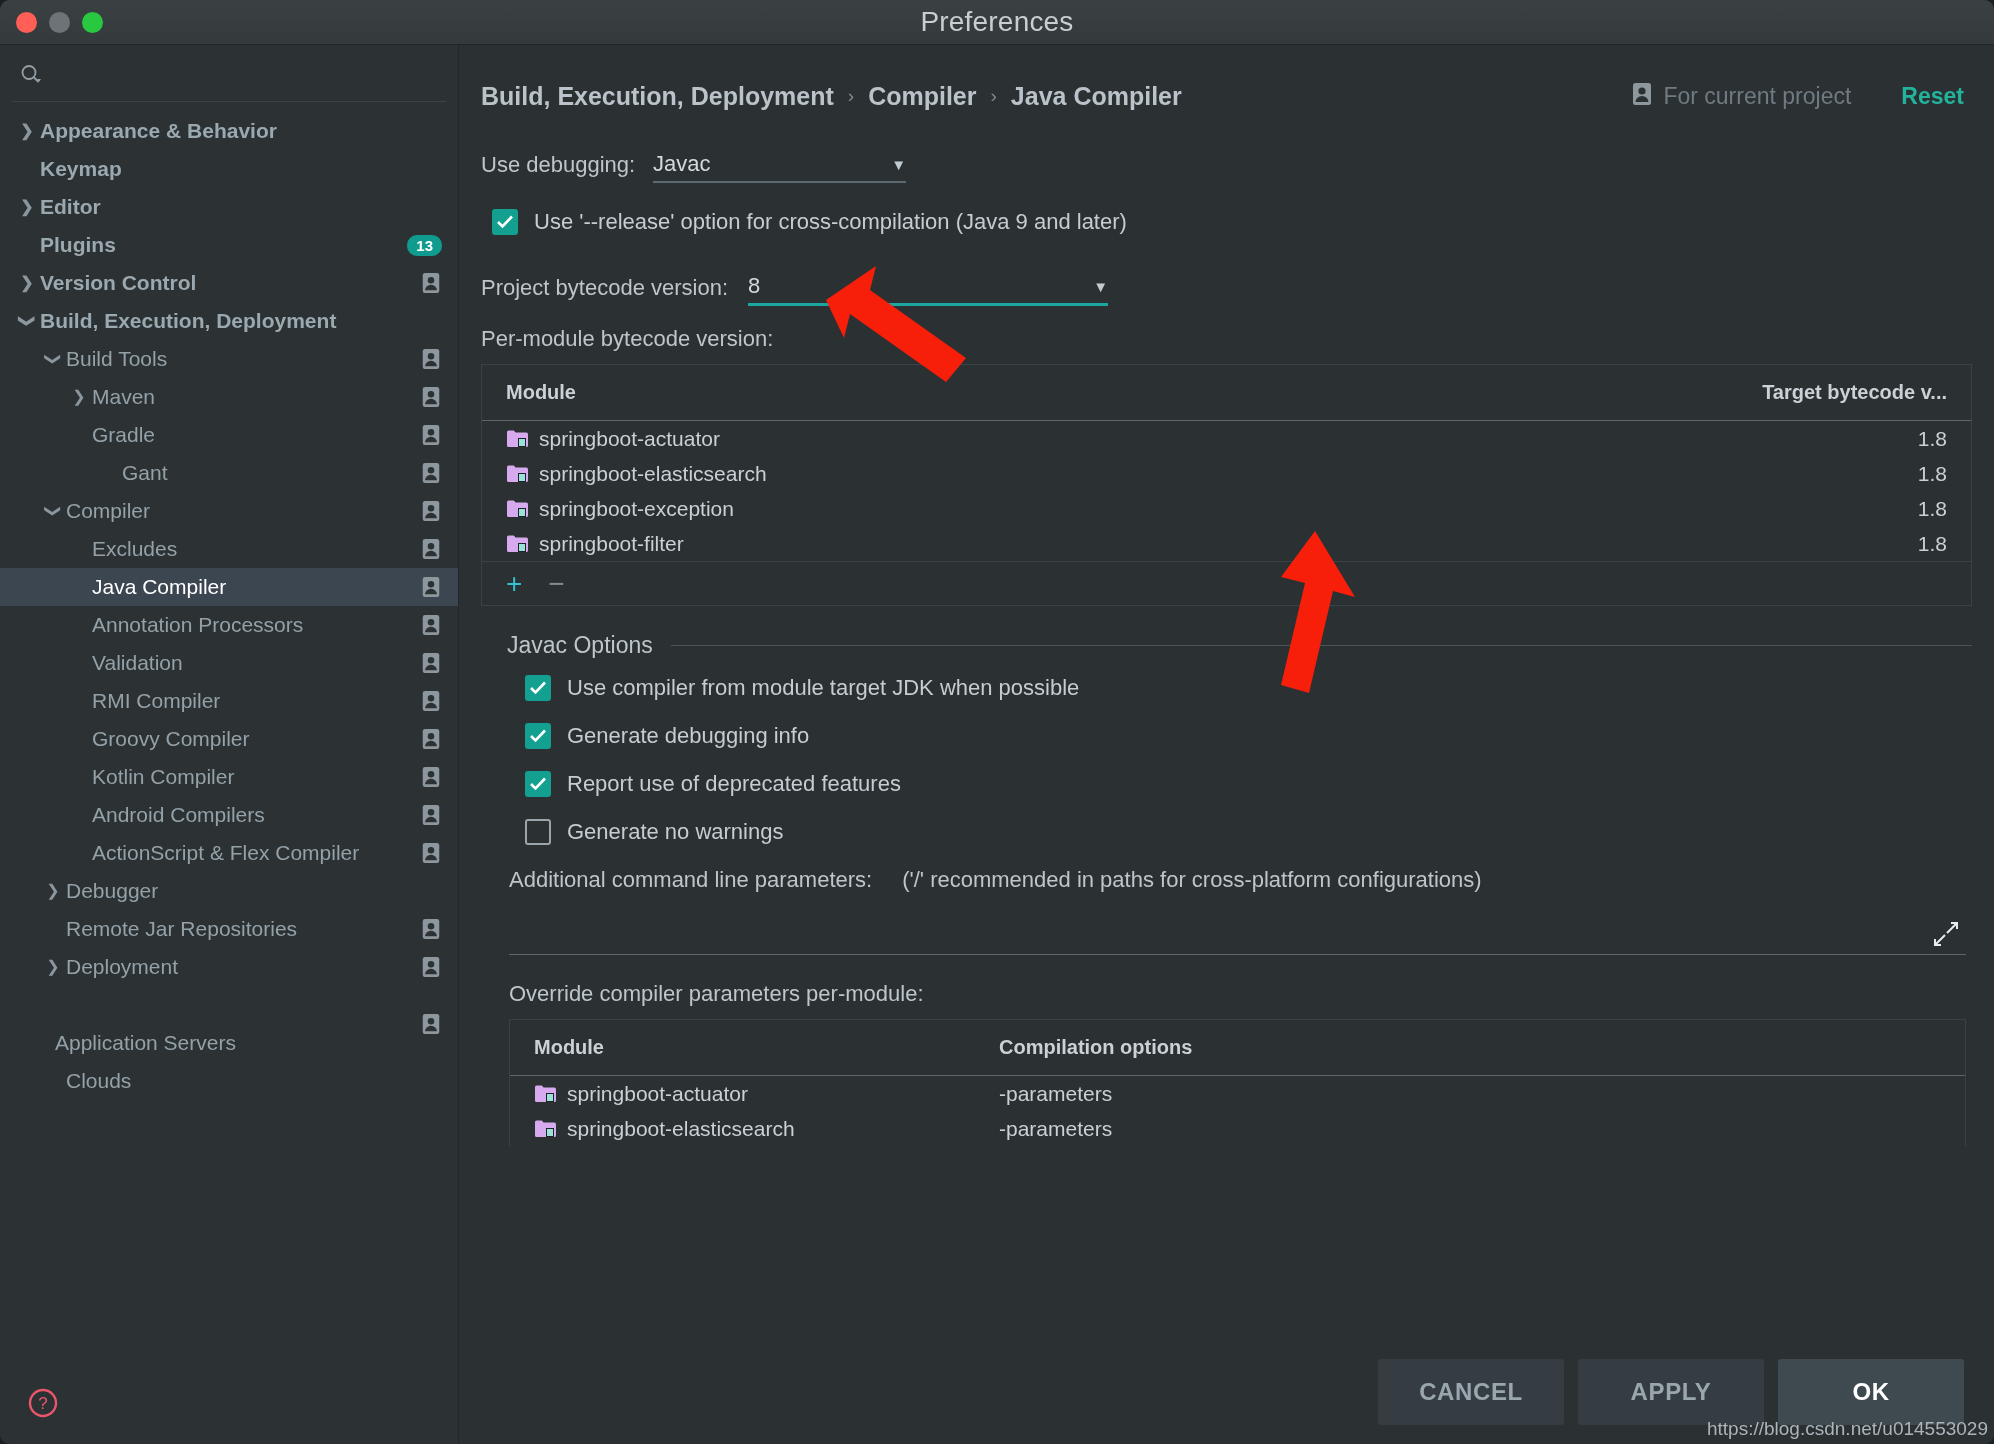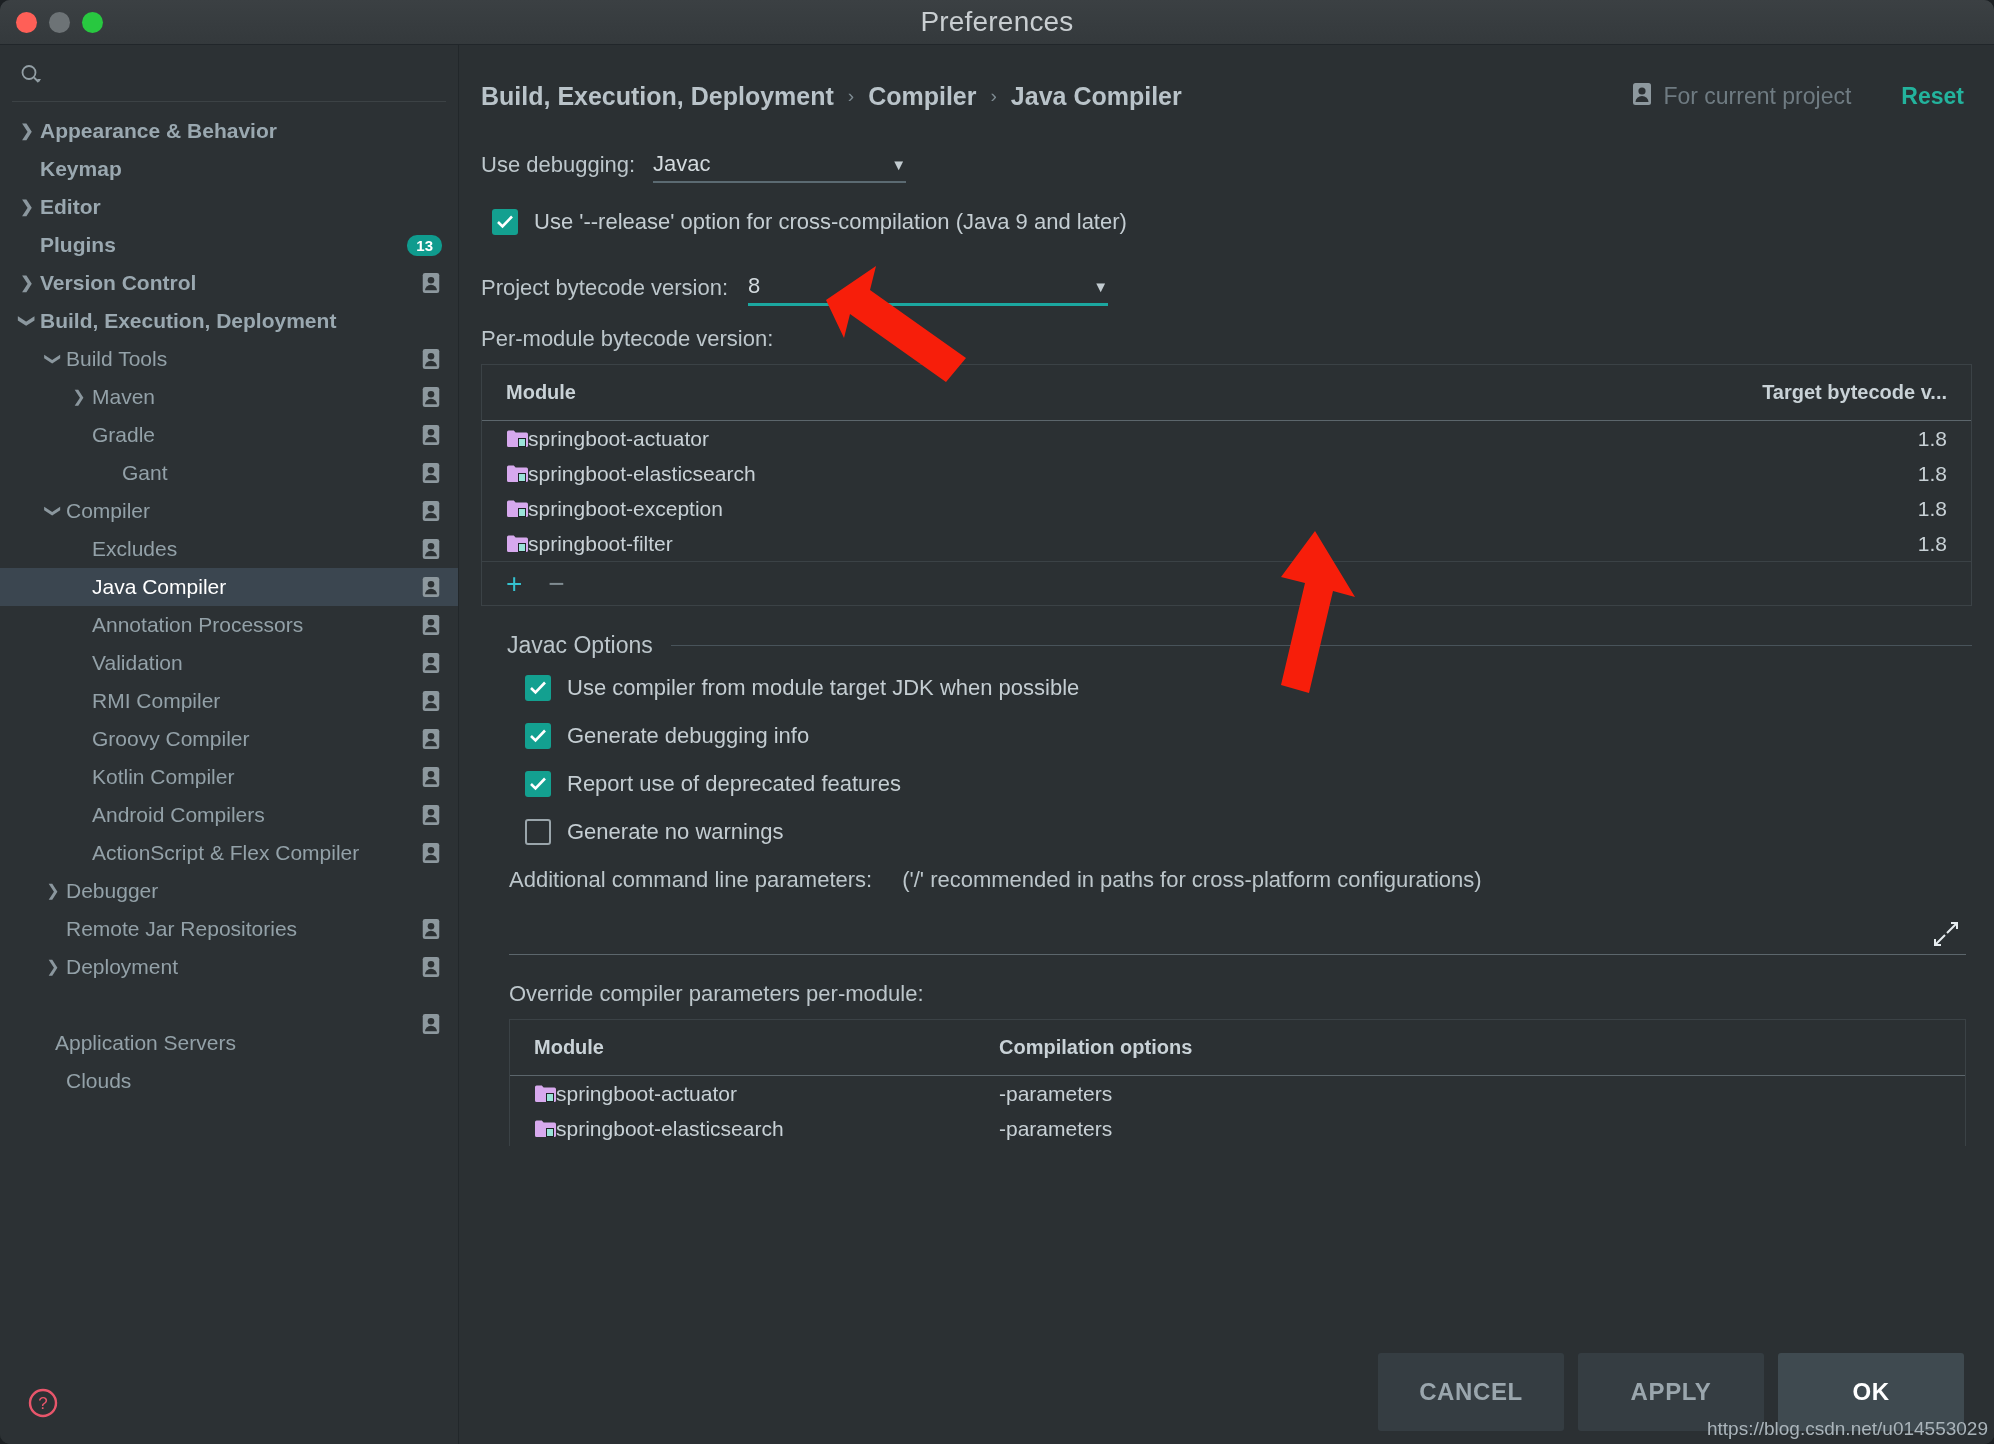--- a/index.html
+++ b/index.html
@@ -113,21 +113,21 @@
   .cb svg { display: block; }
   .cb-label { font-size: 22px; color: #c4cdd2; }
   
   .tbl { border: 1px solid #3b4246; background: #2b3033; }
   .tbl-head {
     display: flex; align-items: center; height: 56px;
     border-bottom: 1px solid #5c666c; padding: 0 24px;
   }
   .tbl-head .th { font-size: 20px; font-weight: bold; color: #c9d2d7; }
   .tbl-row { display: flex; align-items: center; height: 35px; padding: 0 24px; }
-  .tbl-row .mod { display: flex; align-items: center; font-size: 21px; color: #c8d1d6; }
+  .tbl-row .mod { display: flex; align-items: center; gap: 11px; font-size: 21px; color: #c8d1d6; }
   .tbl-row .val { font-size: 21px; color: #c8d1d6; }
   .folder { width: 22px; height: 19px; flex: 0 0 22px; }
   .tbl-foot {
     display: flex; align-items: center; gap: 26px;
     height: 44px; padding: 0 24px; border-top: 1px solid #3b4246;
   }
   .plus-icon { color: #35c1cf; font-size: 28px; line-height: 1; }
   .minus-icon { color: #808c92; font-size: 28px; line-height: 1; }
   .section-head { display: flex; align-items: center; gap: 18px; }
   .section-head .txt { font-size: 23px; color: #bcc6cb; white-space: nowrap; }
@@ -138,21 +138,21 @@
     position: relative;
   }
   .expand-icon { position: absolute; right: 6px; bottom: 6px; width: 28px; height: 28px; }
   
   .footer {
     height: 104px; flex: 0 0 104px; background: #2b3033;
     display: flex; align-items: center; justify-content: flex-end;
     padding-right: 30px; gap: 14px; position: relative;
   }
   .btn {
-    height: 78px; min-width: 186px; padding: 0 26px;
+    height: 66px; min-width: 186px; padding: 0 26px;
     display: flex; align-items: center; justify-content: center;
     font-size: 24px; font-weight: bold; letter-spacing: .6px;
     background: #353d42; color: #9aa6ad; border: none; border-radius: 3px;
     cursor: pointer; font-family: "Liberation Sans", sans-serif;
   }
   .btn.primary { background: #3f4a50; color: #ffffff; }
   .watermark {
     position: absolute; right: 6px; bottom: 4px;
     font-size: 19px; color: #aab4ba;
   }

